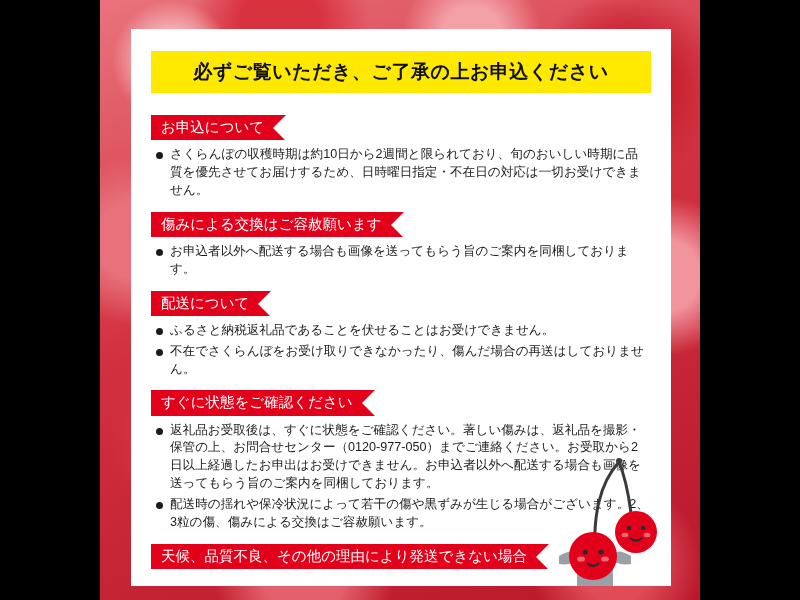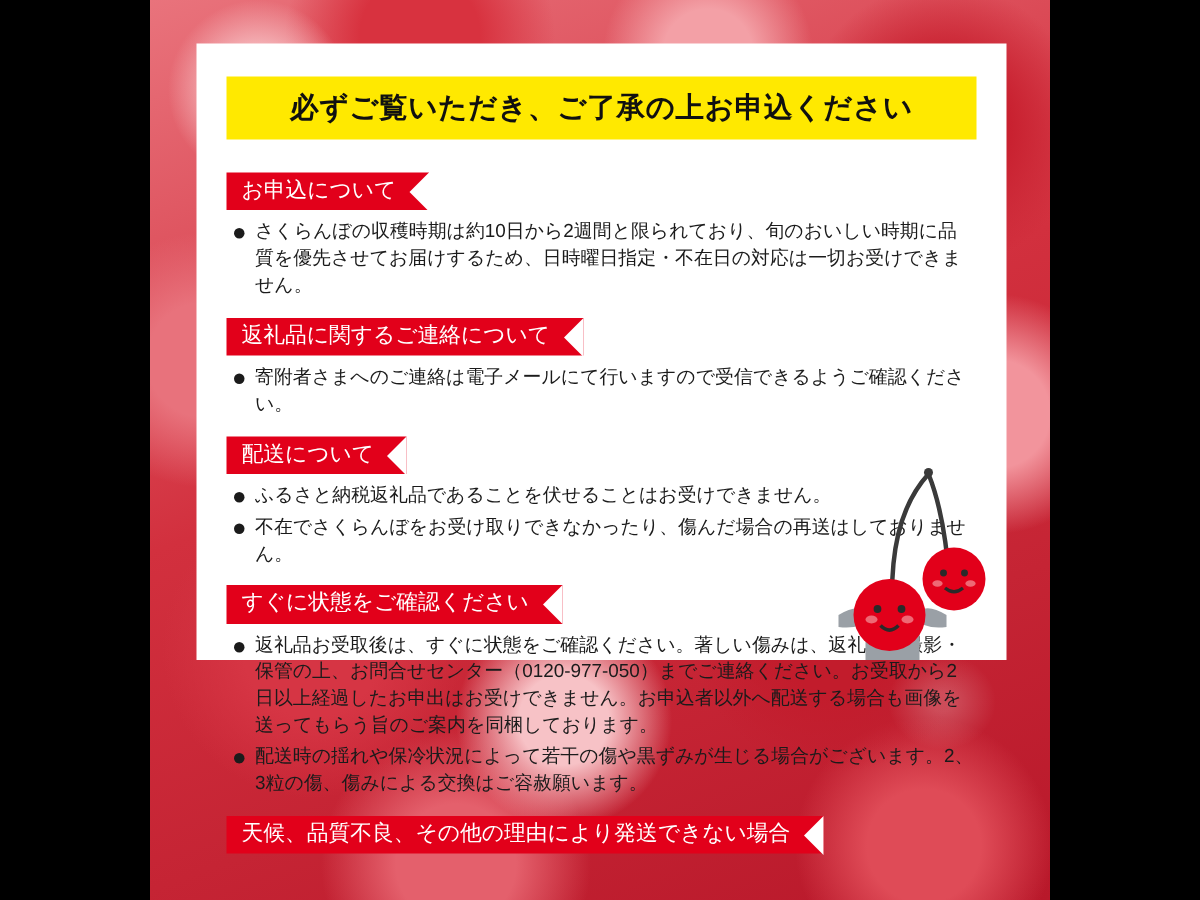--- a/index.html
+++ b/index.html
@@ -53,21 +53,21 @@
       radial-gradient(ellipse at 88% 78%, rgba(255,255,255,0.20) 0 7px, rgba(255,255,255,0) 36px);
     pointer-events: none;
   }
 
   
   .card {
     position: absolute;
     left: 131px;
     top: 29px;
     width: 540px;
-    height: 411px;
+    height: 557px;
     background: #ffffff;
     box-sizing: border-box;
     padding: 16px 18px 10px 18px;
   }
 
   
   .headline {
     height: 42px;
     background: #ffe900;
     display: flex;
@@ -169,23 +169,23 @@
     </div>
 
     <div class="section">
       <div class="sec-head">お申込について</div>
       <ul class="bullets">
         <li>さくらんぼの収穫時期は約10日から2週間と限られており、旬のおいしい時期に品質を優先させてお届けするため、日時曜日指定・不在日の対応は一切お受けできません。</li>
       </ul>
     </div>
 
     <div class="section">
-      <div class="sec-head">返礼品に関するご連絡について</div>
-      <ul class="bullets">
-        <li>寄附者さまへのご連絡は電子メールにて行いますので受信できるようご確認ください。</li>
+      <div class="sec-head">傷みによる交換はご容赦願います</div>
+      <ul class="bullets">
+        <li>お申込者以外へ配送する場合も画像を送ってもらう旨のご案内を同梱しております。</li>
       </ul>
     </div>
 
     <div class="section">
       <div class="sec-head">配送について</div>
       <ul class="bullets">
         <li>ふるさと納税返礼品であることを伏せることはお受けできません。</li>
         <li>不在でさくらんぼをお受け取りできなかったり、傷んだ場合の再送はしておりません。</li>
       </ul>
     </div>

